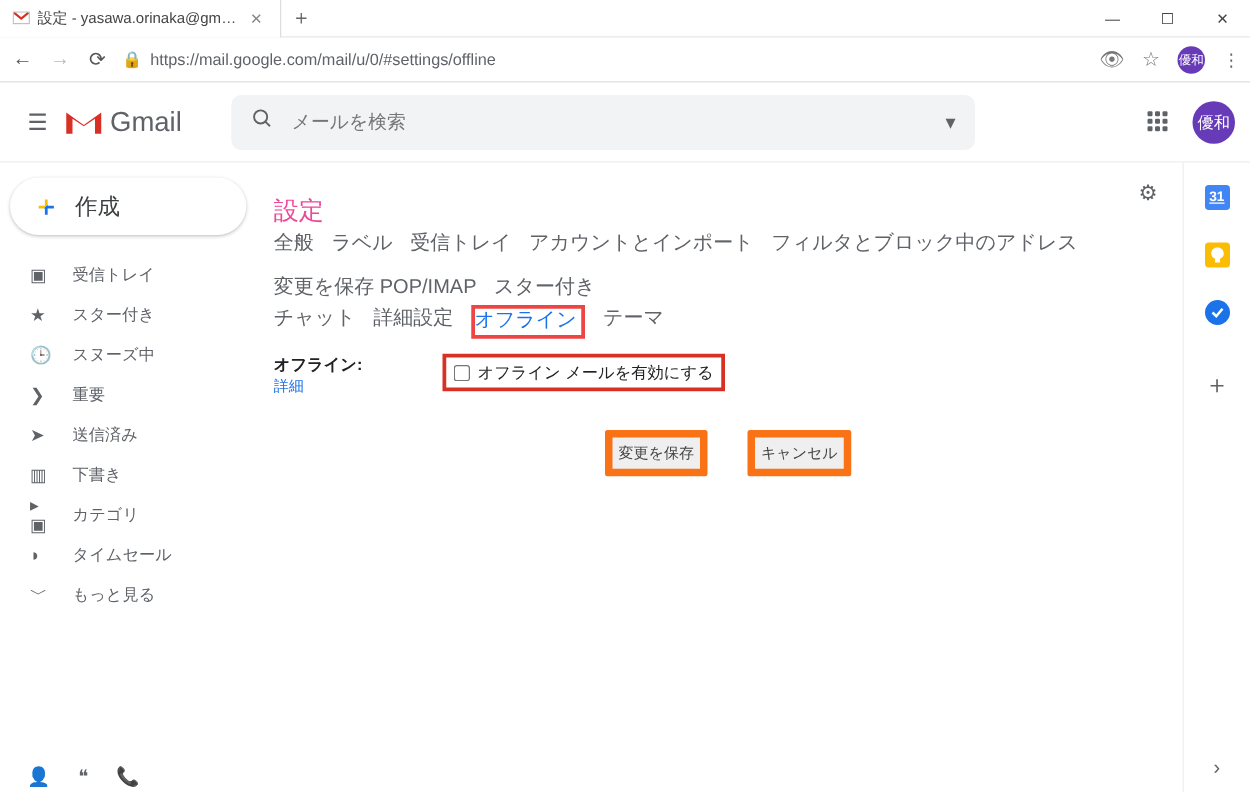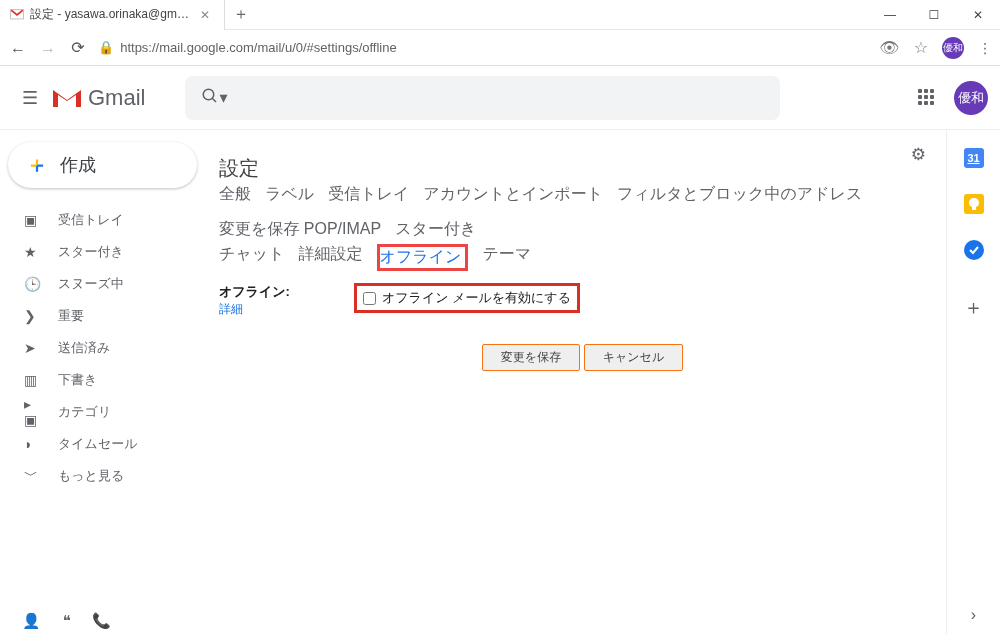--- a/index.html
+++ b/index.html
@@ -42,35 +42,35 @@
 .compose { margin: 4px 8px 16px 8px; height: 46px; border-radius: 24px; box-shadow: 0 1px 3px rgba(0,0,0,0.25); display:flex; align-items:center; padding:0 18px; gap:12px; background:#fff;}
 .compose-plus { font-size:22px; font-weight:bold; background: linear-gradient(135deg,#d93025 0 25%, #fbbc04 25% 50%, #1a73e8 50% 75%, #34a853 75%); -webkit-background-clip:text; -webkit-text-fill-color:transparent;}
 .compose-label { font-size:18px; color:#3c4043;}
 .nav-item { display:flex; align-items:center; height:32px; padding: 0 10px 0 24px; gap:16px; font-size:13px; color:#5f6368; border-radius:0 16px 16px 0; }
 .nav-item .nicon { width:18px; color:#5f6368; font-size:14px; }
 .sidebar-bottom { position:absolute; bottom:4px; left:0; display:flex; gap:22px; padding-left:22px; color:#5f6368;}
 .sidebar-bottom span { font-size:15px;}
 
 .main { flex:1; padding: 4px 0 0 14px; font-size: 13px; color:#202124; position:relative; overflow:hidden;}
 .settings-head { display:flex; align-items:center; height:40px; }
-.settings-head h1 { font-size: 20px; font-weight:400; color:#404040;margin-top:28px;}
+.settings-head h1 { font-size: 20px; font-weight:400; color:#ec4899;margin-top:28px;}
 .gear { margin-left:auto; margin-right:20px; color:#5f6368; font-size:17px;}
 .tabs { display:flex; flex-wrap:wrap; gap: 14px; padding: 10px 0 4px 0; font-size:16px; color:#1a73e8; }
 .tabs span { cursor:pointer; }
 .tabs .t-inactive { color:#5f6368; }
 .tabs .active { color:#1a73e8; }
 .hl-tab { border: 3px solid #ef4444; padding: 0 4px 1px 0; display:inline-block; line-height:20px;}
 .content-row { display:flex; margin-top:8px; }
 .content-row .lab { width:135px; font-size:13px; color:#202124;}
 .content-row .lab b { font-weight:bold;}
 .content-row .lab a { color:#1a73e8; font-size:12px; text-decoration:none;}
 .chk-wrap { display:inline-flex; align-items:center; gap:6px; border:3px solid #d93025; padding: 3px 6px;}
 .chk-wrap input { width:13px; height:13px;}
 .btn-row { text-align:center; margin-top:26px; }
-.btn { background:#efefef; border:1px solid #f97316; border-radius:2px; padding: 4px 18px; font-size:12px; color:#444; margin:0 0;}
+.btn { background:#efefef; border:6px solid #f97316; border-radius:2px; padding: 4px 5px; font-size:12px; color:#444; margin:0 14px;}
 .footer { display:flex; justify-content:space-between; font-size:11px; color:#5f6368; margin-top:180px; padding-right:24px;}
 .footer .col { line-height:1.5;}
 .footer .col.r { text-align:right; }
 .footer a { color:#5f6368;}
 
 
 .sidepanel { width:54px; border-left:1px solid #eee; display:flex; flex-direction:column; align-items:center; padding-top:18px; gap:26px; position:relative;}
 .sp-icon { width:20px; height:20px; border-radius:3px; display:flex; align-items:center; justify-content:center; font-size:11px; color:#fff; font-weight:bold;text-decoration:underline;}
 .cal { background:#4285f4;}
 .keep { background:#fbbc04;}
@@ -130,20 +130,21 @@
     </span>
     <span class="gm-text">Gmail</span>
   </div>
   <div class="searchbox">
     <span class="sicon">
       <svg width="18" height="18" viewBox="0 0 24 24" fill="none" stroke="#5f6368" stroke-width="2">
           <circle cx="10" cy="10" r="7"></circle>
           <line x1="20" y1="20" x2="15" y2="15"></line>
         </svg>
     </span>
+    <input type="text" placeholder="メールを検索" style="">
     <span class="drop">▾</span>
   </div>
   <div class="hdr-right">
     <div class="apps-icon">
       <span></span>
         <span></span>
         <span></span>
         <span></span>
         <span></span>
         <span></span>

